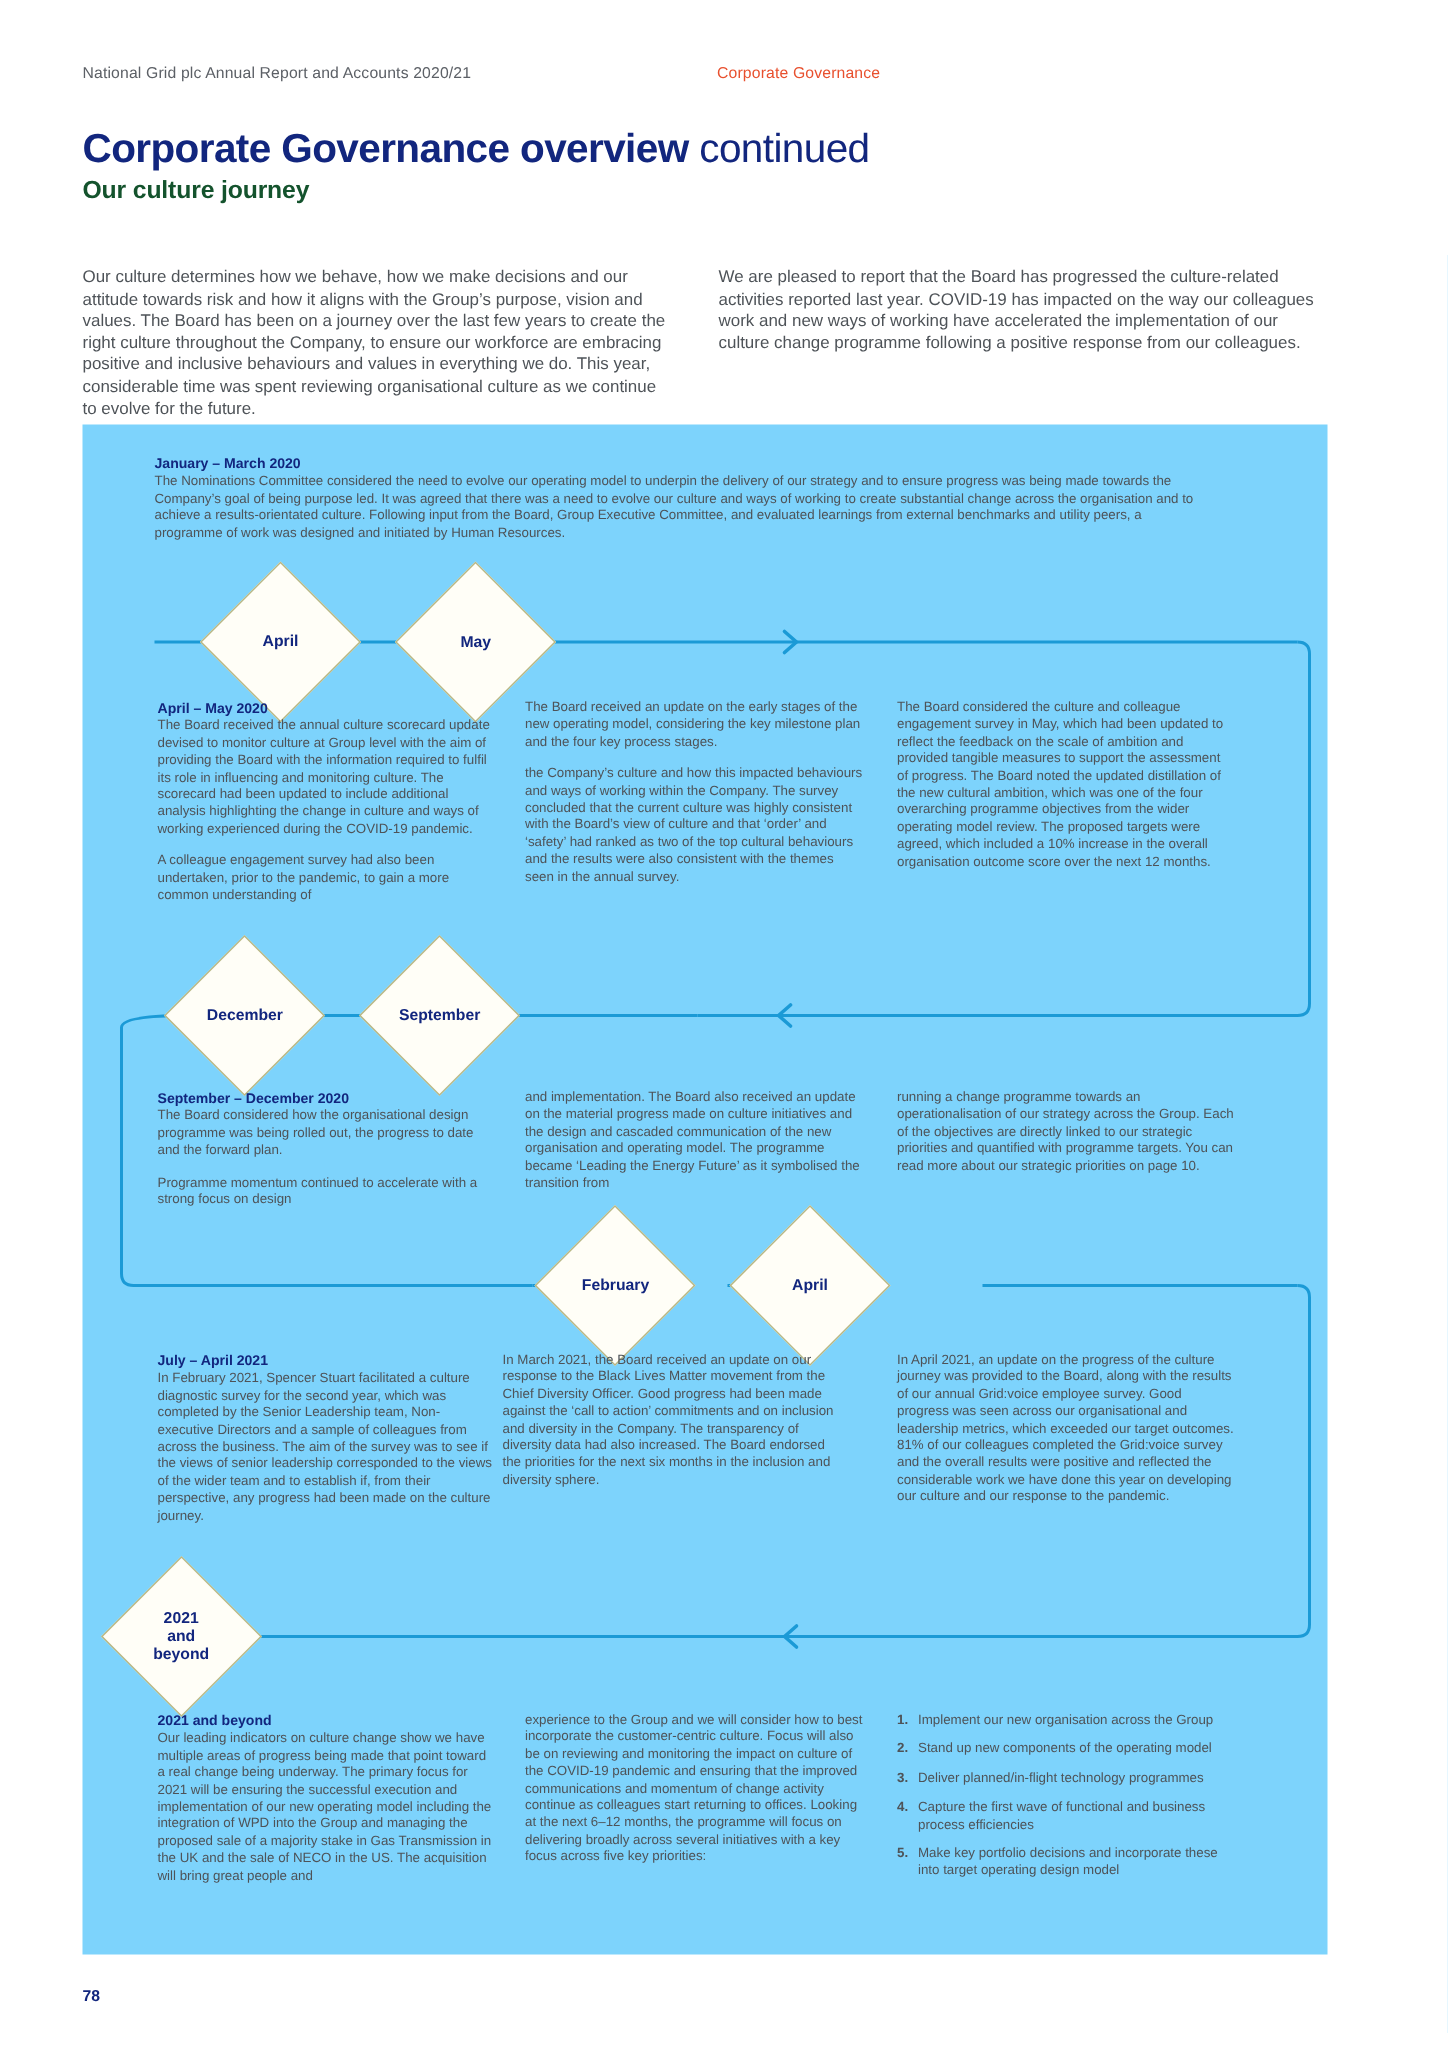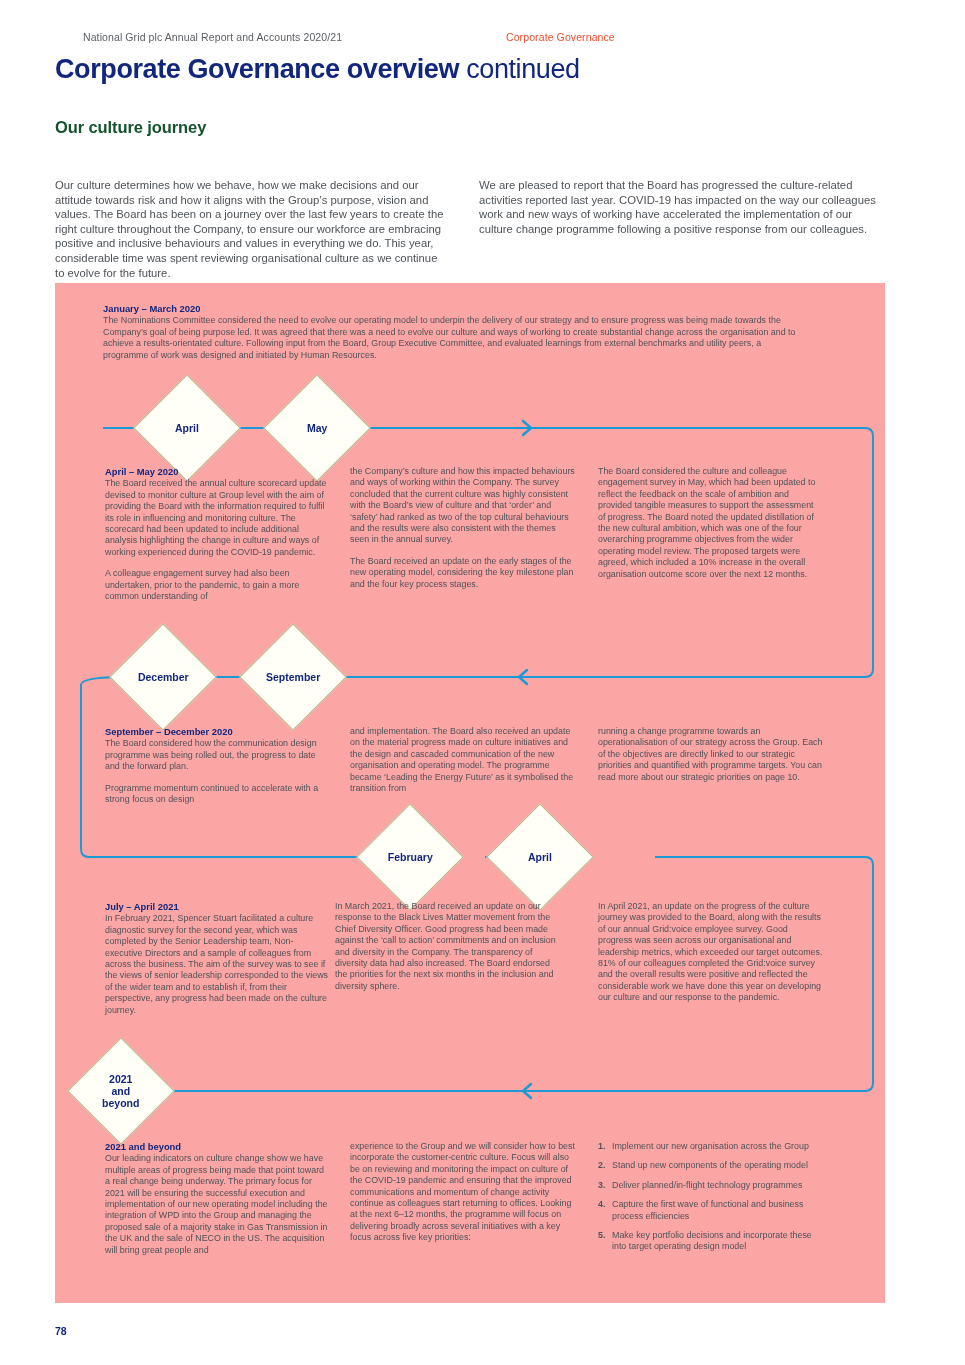--- a/index.html
+++ b/index.html
@@ -6,50 +6,50 @@
   html, body {
     width: 965px; height: 1365px;
     background: #ffffff;
     font-family: "Liberation Sans", sans-serif;
     -webkit-font-smoothing: antialiased;
   }
   .page { position: relative; width: 965px; height: 1365px; background: #fff; }
 
   
   .hdr-row {
-    position: absolute; left: 55px; top: 31px; width: 855px;
-    display: flex; justify-content: flex-start; align-items: center; margin-left: 28px;
+    position: absolute; left: 55px; top: 43px; width: 855px;
+    display: flex; justify-content: flex-start; align-items: center;
   }
   .hdr-left { font-size: 10.5px; color: #5c6066; letter-spacing: .1px; }
   .hdr-right {
     position: absolute; left: 423px; top: 0;
     font-size: 10.5px; font-weight: normal; color: #e8502e; letter-spacing: .1px;
   }
   .title {
-    position: absolute; left: 55px; top: 54px;
+    position: absolute; left: 55px; top: 84px;
     font-size: 27px; color: #12267e; letter-spacing: -.4px;
   }
   .title b { font-weight: bold; }
   .title span.cont { font-weight: normal; }
   .subtitle {
     position: absolute; left: 55px; top: 118px;
     font-size: 16.5px; font-weight: bold; color: #14532d; letter-spacing: -.1px;
   }
 
   
   .intro-l { position: absolute; left: 55px;  top: 178px; width: 390px; }
   .intro-r { position: absolute; left: 479px; top: 178px; width: 400px; }
   .intro-l p, .intro-r p {
     font-size: 11.3px; line-height: 14.6px; color: #4e5358; margin-bottom: 13px;
   }
 
   
   .panel {
     position: absolute; left: 55px; top: 283px;
-    width: 830px; height: 1020px; background: #fca5a5;
+    width: 830px; height: 1020px; background: #7dd3fc;
   }
 
   
   .flow { position: absolute; left: 0; top: 0; width: 830px; height: 1020px; pointer-events: none; }
 
   
   .dia {
     position: absolute; width: 76px; height: 76px;
     background: #fffef7; border: 1px solid #b7b785;
     transform: rotate(45deg);
@@ -144,37 +144,37 @@
     <div class="dia" style="left:224px; top:107px;">
       <span>May</span>
     </div>
 
     <div class="blk col" style="left:50px; top:183px;">
       <h4>April – May 2020</h4>
       <p>The Board received the annual culture scorecard update devised to monitor culture at Group level with the aim of providing the Board with the information required to fulfil its role in influencing and monitoring culture. The scorecard had been updated to include additional analysis highlighting the change in culture and ways of working experienced during the COVID-19 pandemic.</p>
       <p>A colleague engagement survey had also been undertaken, prior to the pandemic, to gain a more common understanding of</p>
     </div>
     <div class="blk col" style="left:295px; top:183px;">
+      <p>The Board received an update on the early stages of the new operating model, considering the key milestone plan and the four key process stages.</p>
       <p>the Company’s culture and how this impacted behaviours and ways of working within the Company. The survey concluded that the current culture was highly consistent with the Board’s view of culture and that ‘order’ and ‘safety’ had ranked as two of the top cultural behaviours and the results were also consistent with the themes seen in the annual survey.</p>
-      <p>The Board received an update on the early stages of the new operating model, considering the key milestone plan and the four key process stages.</p>
     </div>
     <div class="blk col" style="left:543px; top:183px;">
       <p>The Board considered the culture and colleague engagement survey in May, which had been updated to reflect the feedback on the scale of ambition and provided tangible measures to support the assessment of progress. The Board noted the updated distillation of the new cultural ambition, which was one of the four overarching programme objectives from the wider operating model review. The proposed targets were agreed, which included a 10% increase in the overall organisation outcome score over the next 12 months.</p>
     </div>
 
     <div class="dia" style="left:70px; top:356px;">
       <span>December</span>
     </div>
     <div class="dia" style="left:200px; top:356px;">
       <span>September</span>
     </div>
 
     <div class="blk col" style="left:50px; top:443px;">
       <h4>September – December 2020</h4>
-      <p>The Board considered how the communication design programme was being rolled out, the progress to date and the forward plan.</p>
+      <p>The Board considered how the organisational design programme was being rolled out, the progress to date and the forward plan.</p>
       <p>Programme momentum continued to accelerate with a strong focus on design</p>
     </div>
     <div class="blk col" style="left:295px; top:443px;">
       <p>and implementation. The Board also received an update on the material progress made on culture initiatives and the design and cascaded communication of the new organisation and operating model. The programme became ‘Leading the Energy Future’ as it symbolised the transition from</p>
     </div>
     <div class="blk col" style="left:543px; top:443px;">
       <p>running a change programme towards an operationalisation of our strategy across the Group. Each of the objectives are directly linked to our strategic priorities and quantified with programme targets. You can read more about our strategic priorities on page 10.</p>
     </div>
 
     <div class="dia" style="left:317px; top:536px;">

